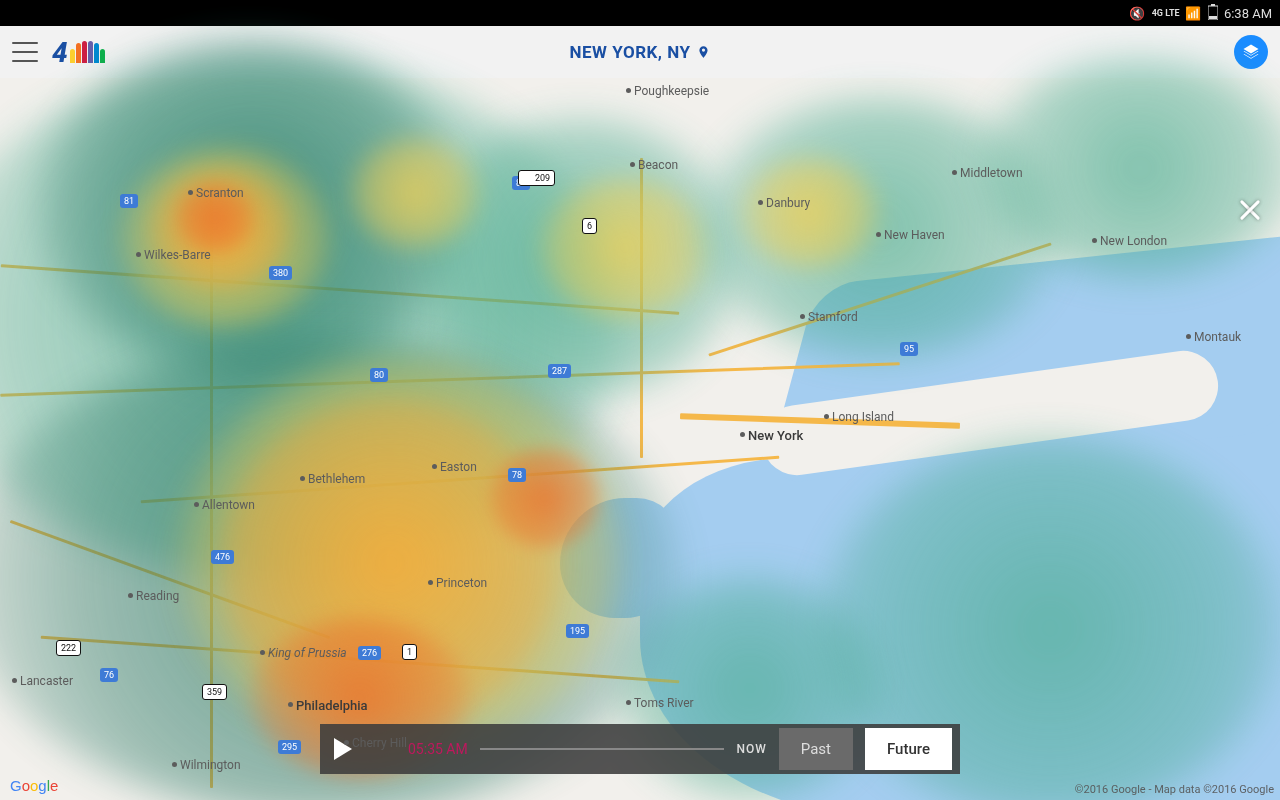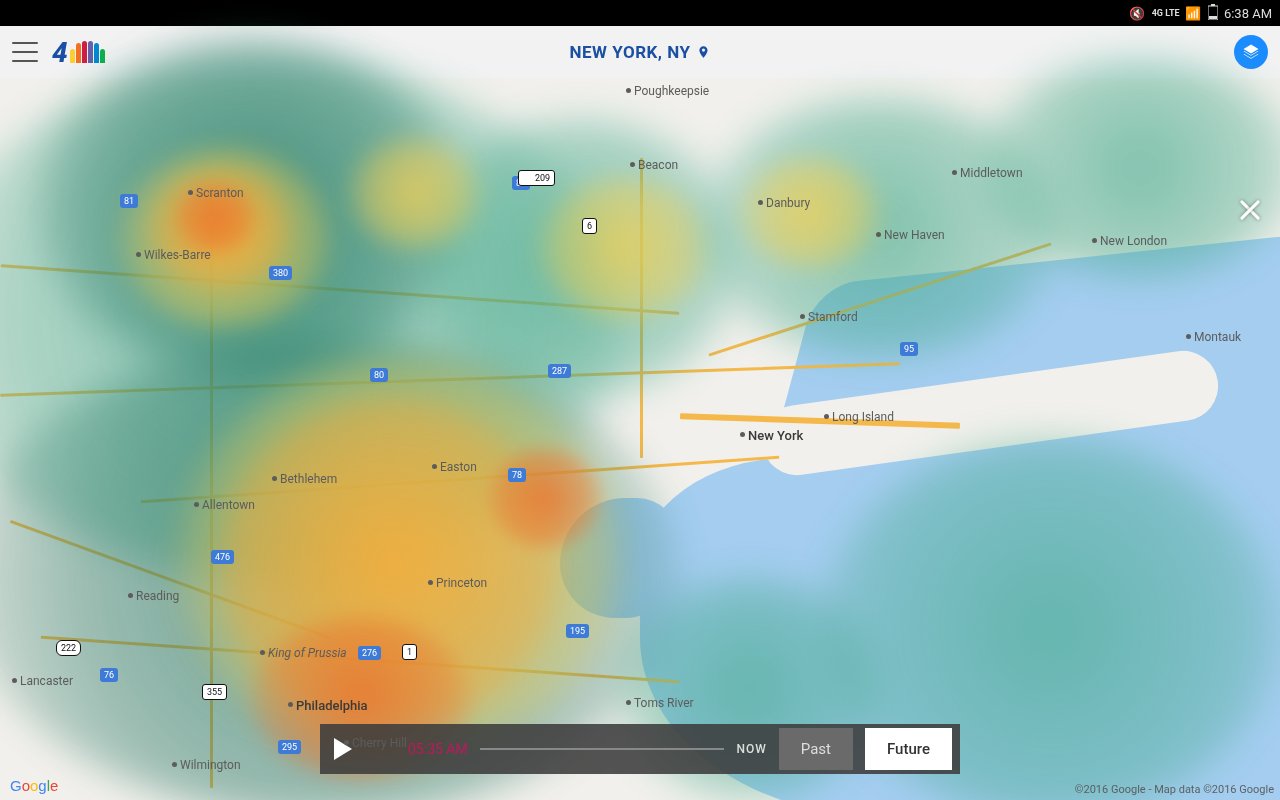--- a/index.html
+++ b/index.html
@@ -183,21 +183,21 @@
     <div class="city" style="left: 638px; top: 80px;"><span class="dot"></span>Beacon</div>
     <div class="city" style="left: 766px; top: 118px;"><span class="dot"></span>Danbury</div>
     <div class="city" style="left: 884px; top: 150px;"><span class="dot"></span>New Haven</div>
     <div class="city" style="left: 960px; top: 88px;"><span class="dot"></span>Middletown</div>
     <div class="city" style="left: 1100px; top: 156px;"><span class="dot"></span>New London</div>
     <div class="city" style="left: 808px; top: 232px;"><span class="dot"></span>Stamford</div>
     <div class="city major" style="left: 748px; top: 350px;"><span class="dot"></span>New York</div>
     <div class="city" style="left: 832px; top: 332px;"><span class="dot"></span>Long Island</div>
     <div class="city" style="left: 1150px; top: 252px; margin-left: 44px;"><span class="dot"></span>Montauk</div>
     <div class="city" style="left: 440px; top: 382px;"><span class="dot"></span>Easton</div>
-    <div class="city" style="left: 280px; top: 394px;"><span class="dot"></span>Bethlehem</div>
+    <div class="city" style="left: 308px; top: 394px;"><span class="dot"></span>Bethlehem</div>
     <div class="city" style="left: 202px; top: 420px;"><span class="dot"></span>Allentown</div>
     <div class="city" style="left: 136px; top: 490px; margin-top: 21px;"><span class="dot"></span>Reading</div>
     <div class="city" style="left: 436px; top: 498px;"><span class="dot"></span>Princeton</div>
     <div class="city" style="left: 20px; top: 596px;"><span class="dot"></span>Lancaster</div>
     <div class="city" style="left: 268px; top: 568px; font-style: italic;"><span class="dot"></span>King of Prussia</div>
     <div class="city major" style="left: 296px; top: 620px;"><span class="dot"></span>Philadelphia</div>
     <div class="city" style="left: 352px; top: 658px;"><span class="dot"></span>Cherry Hill</div>
     <div class="city" style="left: 180px; top: 680px;"><span class="dot"></span>Wilmington</div>
     <div class="city" style="left: 634px; top: 618px;"><span class="dot"></span>Toms River</div>
     <div class="road-label" style="left: 120px; top: 116px;">81</div>
@@ -207,16 +207,16 @@
     <div class="road-label" style="left: 370px; top: 290px;">80</div>
     <div class="road-label" style="left: 548px; top: 286px;">287</div>
     <div class="road-label" style="left: 508px; top: 390px;">78</div>
     <div class="road-label" style="left: 211px; top: 472px;">476</div>
     <div class="road-label" style="left: 100px; top: 590px;">76</div>
     <div class="road-label" style="left: 358px; top: 568px;">276</div>
     <div class="road-label" style="left: 566px; top: 546px;">195</div>
     <div class="road-label" style="left: 278px; top: 662px;">295</div>
     <div class="road-label us" style="left: 518px; top: 92px; padding-left: 16px;">209</div>
     <div class="road-label us" style="left: 582px; top: 140px;">6</div>
-    <div class="road-label us" style="left: 56px; top: 562px; border-radius: 6px;">222</div>
-    <div class="road-label us" style="left: 202px; top: 606px;">355</div>
+    <div class="road-label us" style="left: 56px; top: 562px;">222</div>
+    <div class="road-label us" style="left: 202px; top: 606px;">359</div>
     <div class="road-label us" style="left: 402px; top: 566px;">1</div>
   </div>
 
 </body></html>

